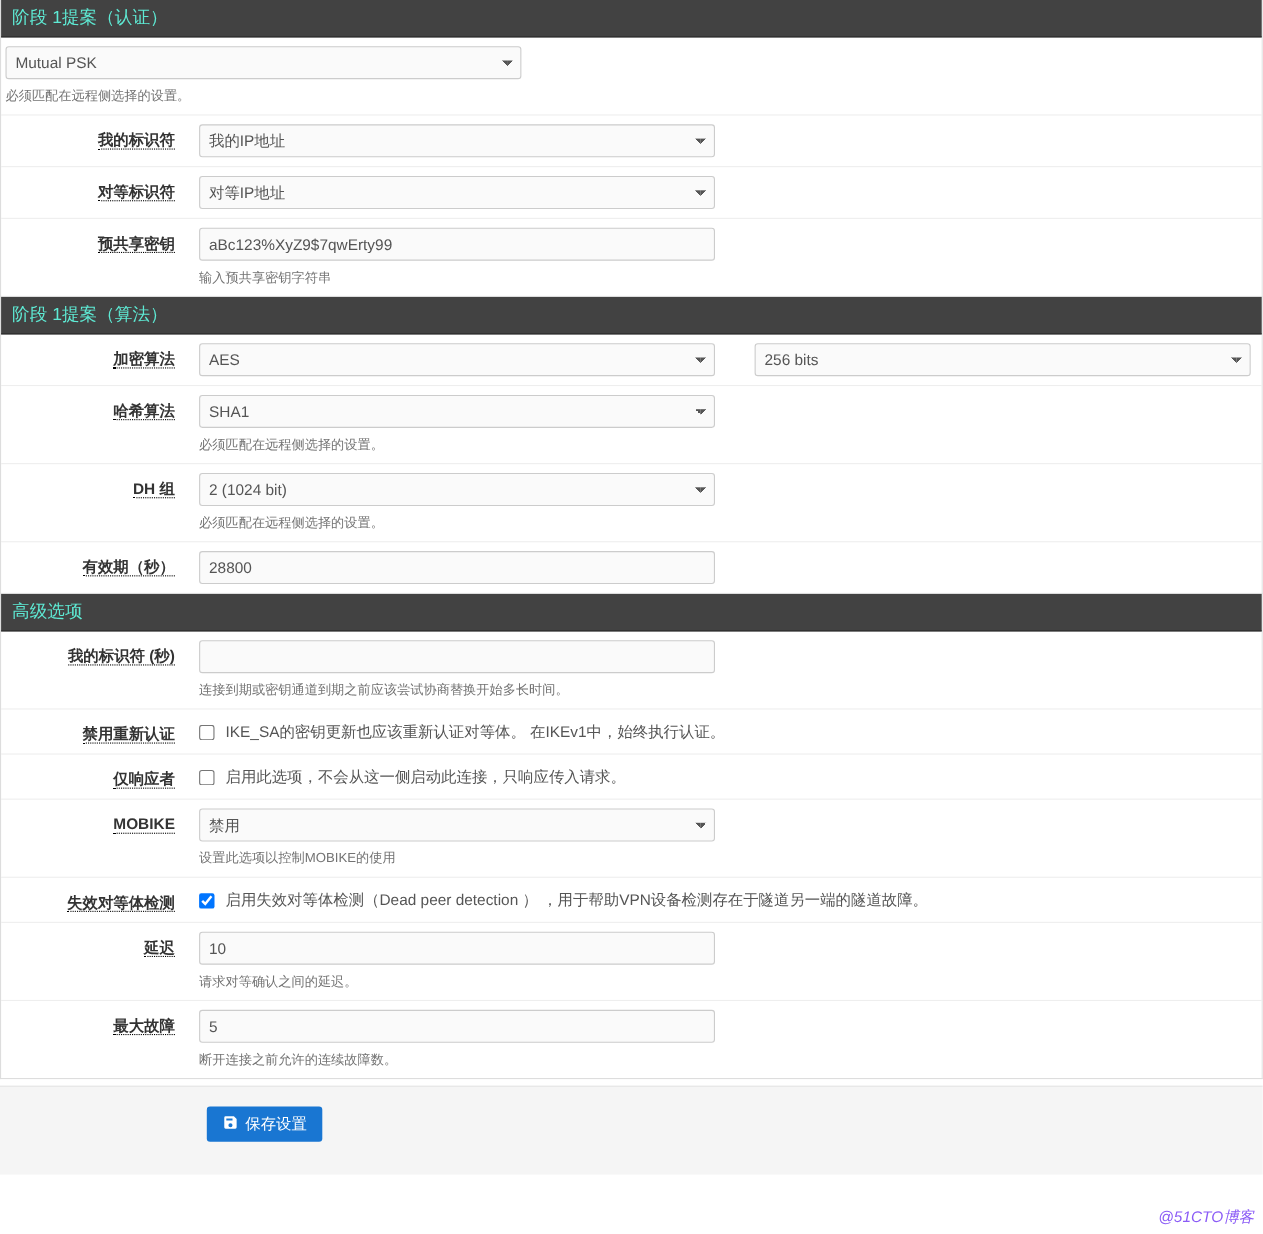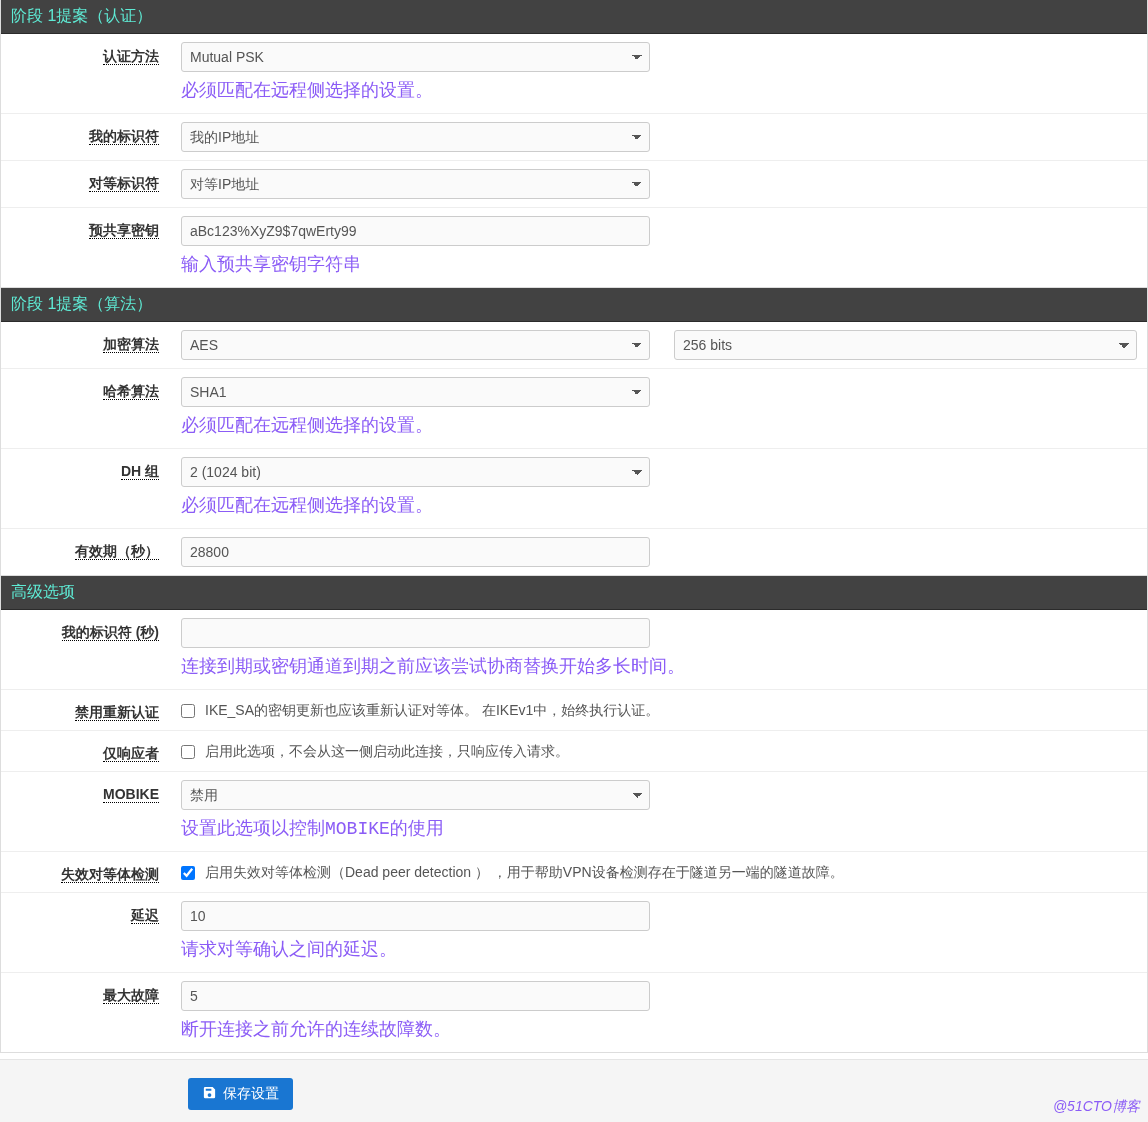--- a/index.html
+++ b/index.html
@@ -29,21 +29,21 @@
     width: 176px;
     min-width: 176px;
     text-align: right;
     padding-right: 18px;
     padding-top: 6px;
     font-weight: bold;
     color: #333;
   }
   .control-label .lbl-text { border-bottom: 1px dotted #000; cursor: help; }
   .control-wrap { flex: 1; padding-left: 4px; }
-  .control-wrap-row { display: flex; gap: 24px; }
+  .control-wrap-row { display: flex; gap: 36px; }
   .control-wrap-row .select-col { flex: 0 0 444px; }
   .control-wrap-row .select-col-right { flex: 1; }
   select.form-control, input.form-control {
     width: 469px;
     height: 30px;
     padding: 4px 8px;
     font-size: 14px;
     color: #555;
     background: #fafafa;
     border: 1px solid #ccc;
@@ -54,25 +54,24 @@
   select.form-control {
     background-image: linear-gradient(45deg, transparent 50%, #555 50%),
                       linear-gradient(135deg, #555 50%, transparent 50%);
     background-position: right 12px top 12px, right 7px top 12px;
     background-size: 5px 5px, 5px 5px;
     background-repeat: no-repeat;
     padding-right: 24px;
   }
   select.form-control.full { width: 100%; }
   .help-block {
-    color: #8b5cf6;
-    font-size: 18px;
+    color: #737373;
+    font-size: 12px;
     margin-top: 6px;
     line-height: 1.5;
-    font-family: Liberation Mono, monospace;
   }
   .checkbox-row { display: flex; align-items: center; gap: 10px; padding-top: 4px; }
   .checkbox-row input[type=checkbox] { width: 14px; height: 14px; }
   .checkbox-row .chk-label { color: #555; font-size: 14px; }
   .save-row { padding: 18px 0 30px 188px; background: #f5f5f5; border-top: 1px solid #e5e5e5; margin-top: 6px; }
   .btn-save {
     background: #1976d2;
     color: #fff;
     border: none;
     border-radius: 3px;
@@ -93,21 +92,20 @@
     font-style: italic;
   }
 </style>
 </head>
 <body>
 
 <div class="panel">
   <div class="panel-heading">阶段 1提案（认证）</div>
   <div class="panel-body">
     <div class="form-group">
-      <label class="control-label"><span class="lbl-text">认证方法</span></label>
       <div class="control-wrap">
         <select class="form-control"><option>Mutual PSK</option></select>
         <div class="help-block">必须匹配在远程侧选择的设置。</div>
       </div>
     </div>
     <div class="form-group">
       <label class="control-label"><span class="lbl-text">我的标识符</span></label>
       <div class="control-wrap">
         <select class="form-control"><option>我的IP地址</option></select>
       </div>

